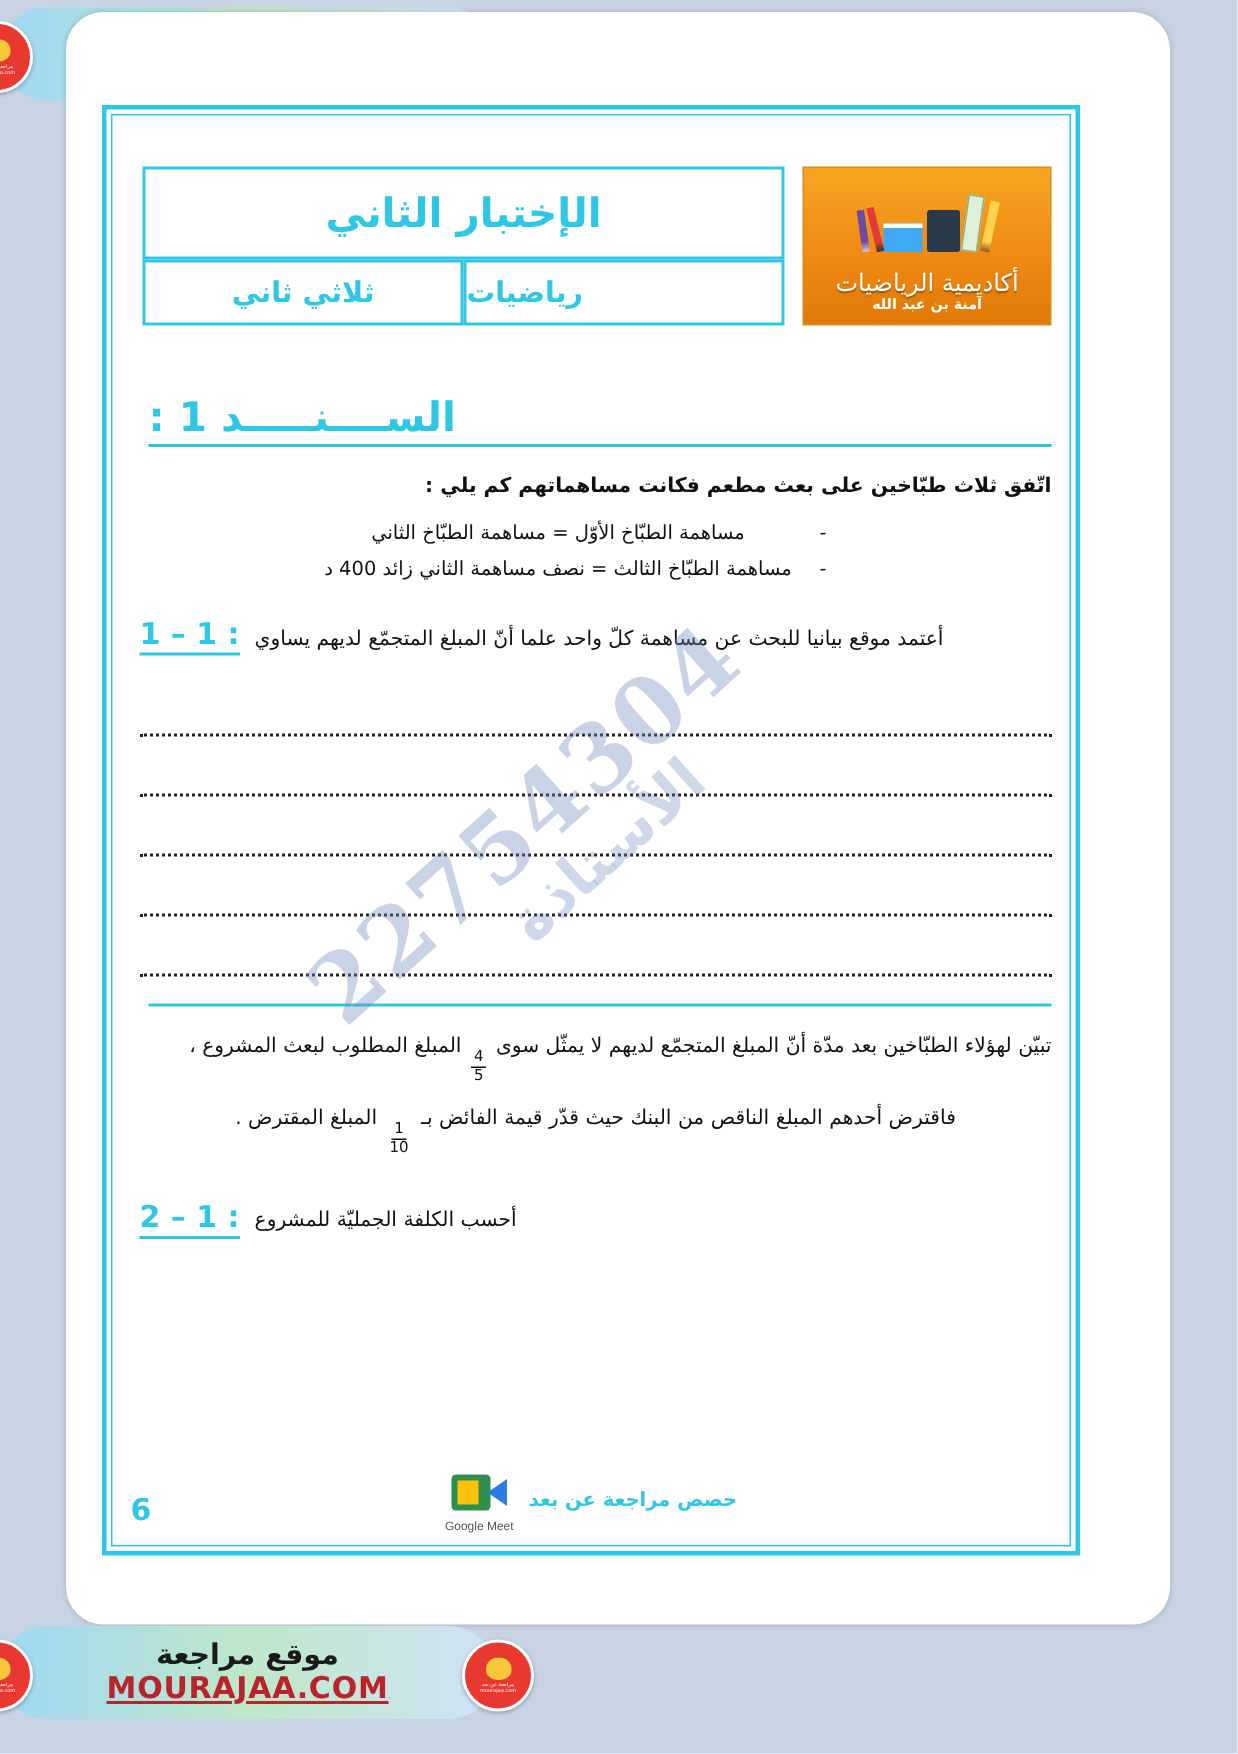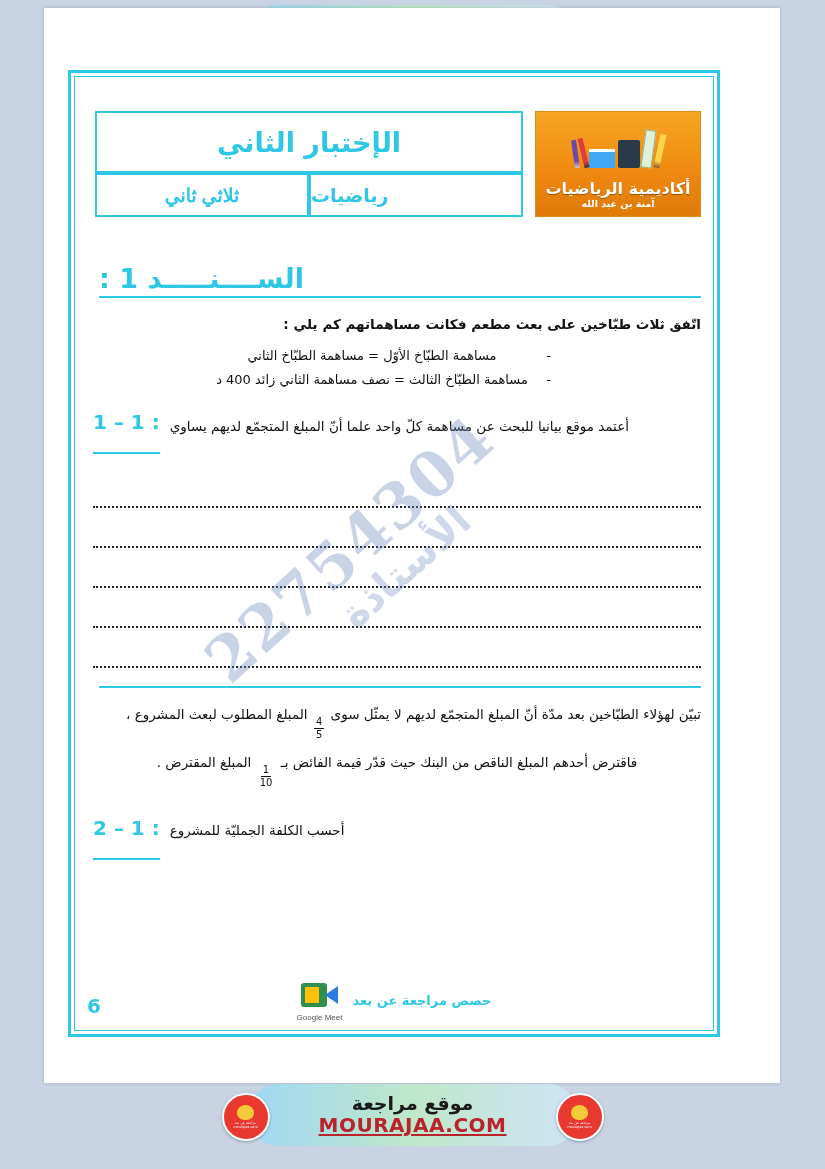--- a/index.html
+++ b/index.html
@@ -16,21 +16,21 @@
   }
 
   
   .site-banner {
     position: absolute;
     left: 0;
     width: 825px;
     height: 72px;
     display: flex;
     align-items: center;
-    justify-content: center;
+    justify-content: flex-end;
   }
   .site-banner.top { top: 0; }
   .site-banner.bottom { top: 1075px; height: 80px; }
 
   .banner-inner {
     position: relative;
     width: 330px;
     height: 62px;
     border-radius: 34px;
     background: linear-gradient(90deg, #9fd8f5 0%, #bfe7c9 50%, #cfe3f7 100%);
@@ -93,20 +93,21 @@
 
   
   .sheet {
     position: absolute;
     left: 44px;
     top: 8px;
     width: 736px;
     height: 1075px;
     background: #ffffff;
     box-shadow: 0 0 4px rgba(0,0,0,.18);
+    border-radius: 25px;
   }
 
   .frame {
     position: absolute;
     left: 24px;
     top: 62px;
     width: 652px;
     height: 967px;
     border: 3px solid #2ec8e6;
     box-sizing: border-box;
@@ -162,21 +163,20 @@
     position: absolute;
     right: 392px;
     top: 62px;
     width: 214px;
     height: 44px;
     border: 2px solid #2ec8e6;
     box-sizing: border-box;
     display: flex;
     align-items: center;
     justify-content: center;
-    font-family: Liberation Serif, serif;
   }
   .hdr-sub-right span, .hdr-sub-left span {
     font-size: 19px;
     font-weight: bold;
     color: #2ec8e6;
   }
 
   .logo-box {
     position: absolute;
     right: 0;
@@ -231,21 +231,21 @@
     background: #3fa9f5;
     border-top: 3px solid #fff;
   }
   .li.brush {
     width: 5px; height: 28px;
     background: linear-gradient(180deg,#6b4aa8 0%, #6b4aa8 75%, #ccc 100%);
     transform: rotate(-8deg);
   }
   .logo-t1 {
     font-size: 16px;
-    font-weight: bold;
+    font-weight: normal;
     color: #ffffff;
     line-height: 1.1;
     text-shadow: 0 1px 1px rgba(0,0,0,.35);
     text-align: right;
   }
   .logo-t2 {
     font-size: 9.5px;
     font-weight: bold;
     color: #ffffff;
     line-height: 1.3;
@@ -317,21 +317,21 @@
     align-items: flex-start;
     justify-content: flex-start;
     gap: 10px;
     margin: 18px 0 4px 0;
   }
   .qtag {
     font-size: 20px;
     font-weight: bold;
     color: #2ec8e6;
     border-bottom: 2px solid #2ec8e6;
-    padding-bottom: 18px;
+    padding-bottom: 1px;
     white-space: nowrap;
     direction: ltr;
     unicode-bidi: bidi-override;
   }
   .qtext {
     font-size: 13.5px;
     color: #111;
     line-height: 1.6;
     padding-top: 6px;
   }

